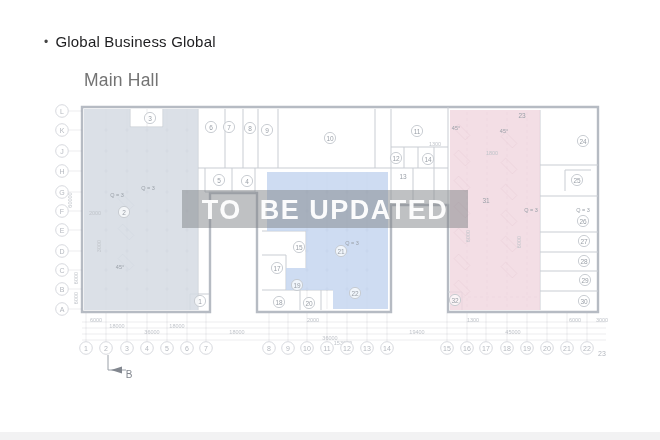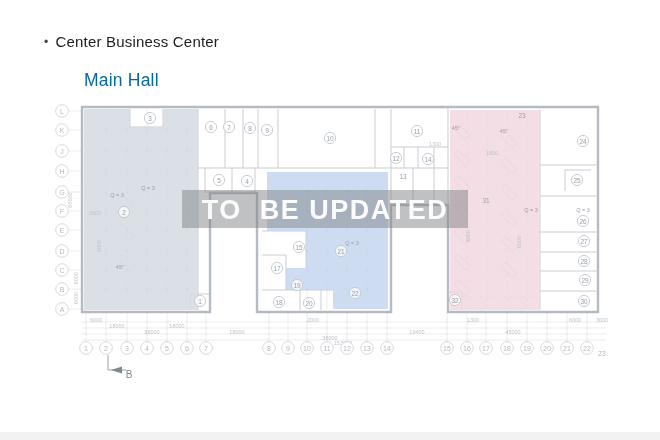--- a/index.html
+++ b/index.html
@@ -12,23 +12,23 @@
   svg{position:absolute;left:0;top:0;}
   .bottom-edge{position:absolute;left:0;bottom:0;width:660px;height:8px;background:#f2f2f3;}
   svg text{font-family:"Liberation Sans",sans-serif;}
 </style>
 </head>
 <body>
 
 <div class="page">
   <div class="building-title">
     <span class="bullet">•</span>
-    <span>Center Business Center</span>
+    <span>Global Business Global</span>
   </div>
-  <div class="hall-title" style="color: #0369a1;">Main Hall</div>
+  <div class="hall-title" style="color: #737373;">Main Hall</div>
   <div class="plan">
     <svg id="plan-svg" width="660" height="440" viewBox="0 0 660 440">
         <polygon points="82,107 598,107 598,312 448,312 448,205 391,205 391,312 257,312 257,193 210,193 210,312 82,312" fill="#ffffff" stroke="#b6bbc3" stroke-width="2.4"></polygon>
         <line x1="106" y1="109" x2="106" y2="310" stroke="rgba(150,158,170,0.25)" stroke-width="0.7"></line>
         <line x1="127" y1="109" x2="127" y2="310" stroke="rgba(150,158,170,0.25)" stroke-width="0.7"></line>
         <line x1="147" y1="109" x2="147" y2="310" stroke="rgba(150,158,170,0.25)" stroke-width="0.7"></line>
         <line x1="167" y1="109" x2="167" y2="310" stroke="rgba(150,158,170,0.25)" stroke-width="0.7"></line>
         <line x1="187" y1="109" x2="187" y2="310" stroke="rgba(150,158,170,0.25)" stroke-width="0.7"></line>
         <line x1="307" y1="172" x2="307" y2="309" stroke="rgba(150,158,170,0.25)" stroke-width="0.7"></line>
         <line x1="327" y1="172" x2="327" y2="309" stroke="rgba(150,158,170,0.25)" stroke-width="0.7"></line>

